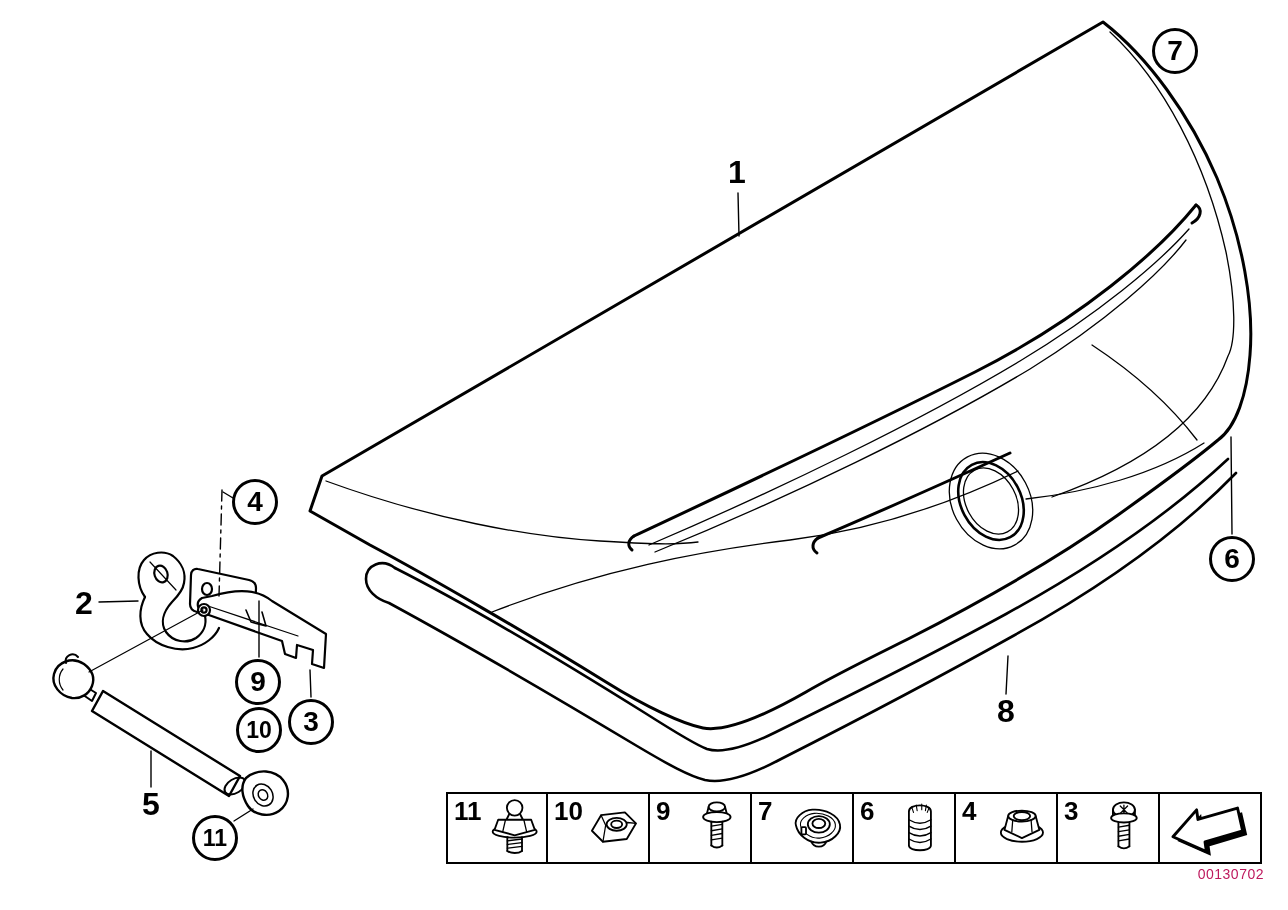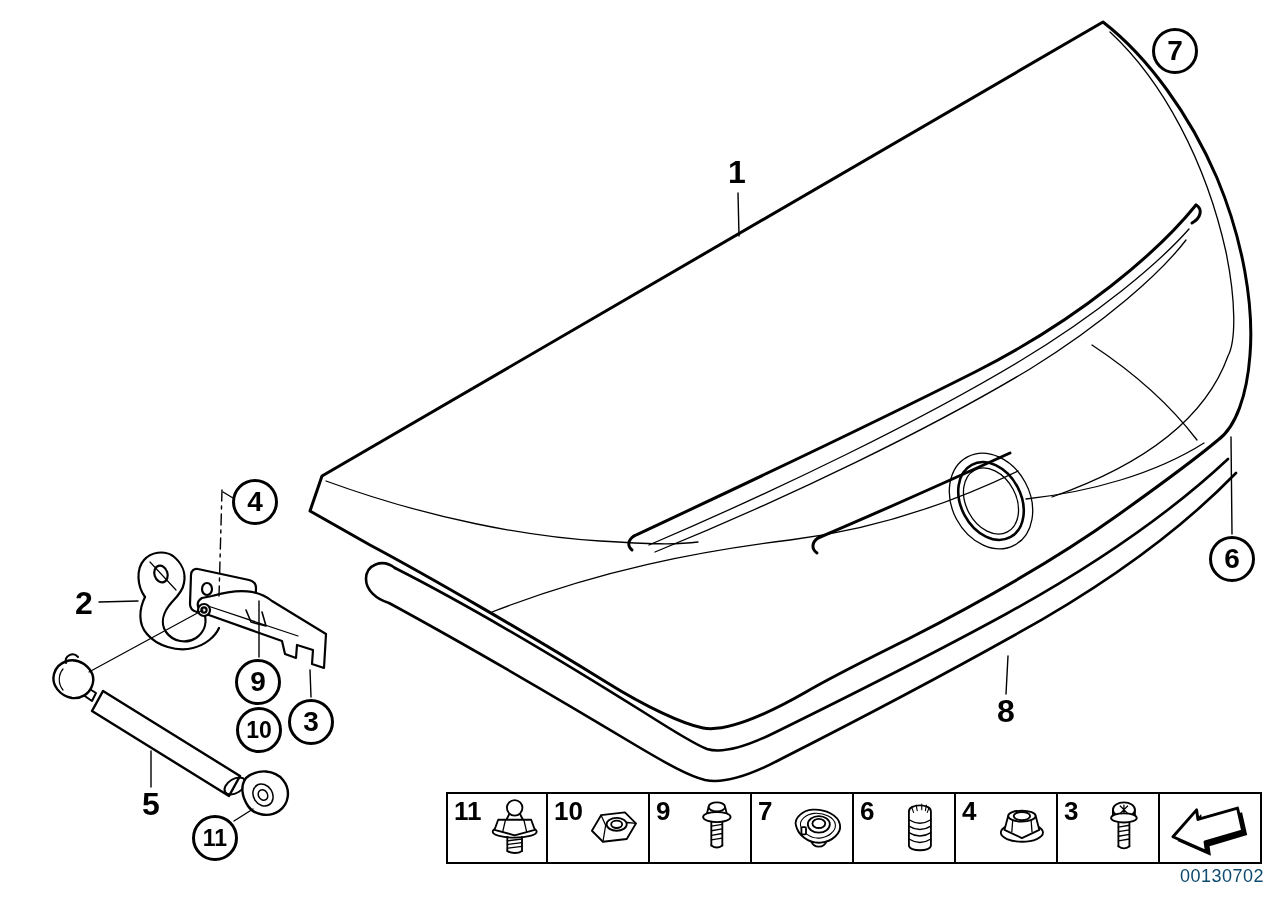--- a/index.html
+++ b/index.html
@@ -15,21 +15,21 @@
   
   .lbl{position:absolute;transform:translate(-50%,-50%);font-weight:bold;font-size:32px;color:#000;line-height:1;}
   
   .legend{position:absolute;left:446px;top:792px;display:flex;}
   .cell{position:relative;width:102px;height:72px;border:2.5px solid #000;border-left:none;
         background:#fff;box-sizing:border-box;}
   .cell:first-child{border-left:2.5px solid #000;}
   .cell-num{position:absolute;left:6px;top:4px;font-weight:bold;font-size:26px;color:#000;line-height:1;}
   .cell-icon{position:absolute;right:2px;top:50%;transform:translateY(-50%);}
   .cell-icon.centered{right:6px;}
-  .docnum{position:absolute;right:24px;top:866px;font-size:18px;color:#0c4a6e;letter-spacing:0.5px;}
+  .docnum{position:absolute;right:24px;top:866px;font-size:14px;color:#be185d;letter-spacing:0.5px;}
 </style>
 </head>
 <body>
 
 <div class="stage">
 
   <svg class="artsvg" width="1288" height="910" viewBox="0 0 1288 910">
     <g stroke="#000" fill="none" stroke-linecap="round" stroke-linejoin="round">
 
       <path stroke-width="3" fill="#fff" d="M310,511 L322,476 L1103,22

